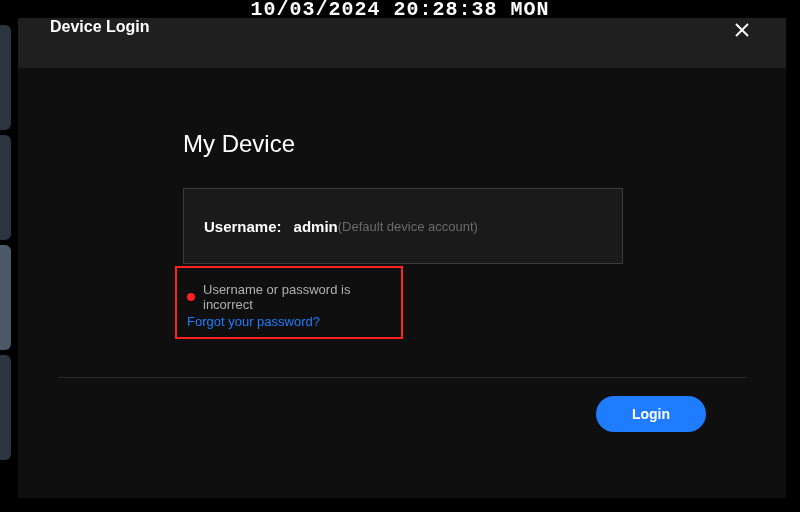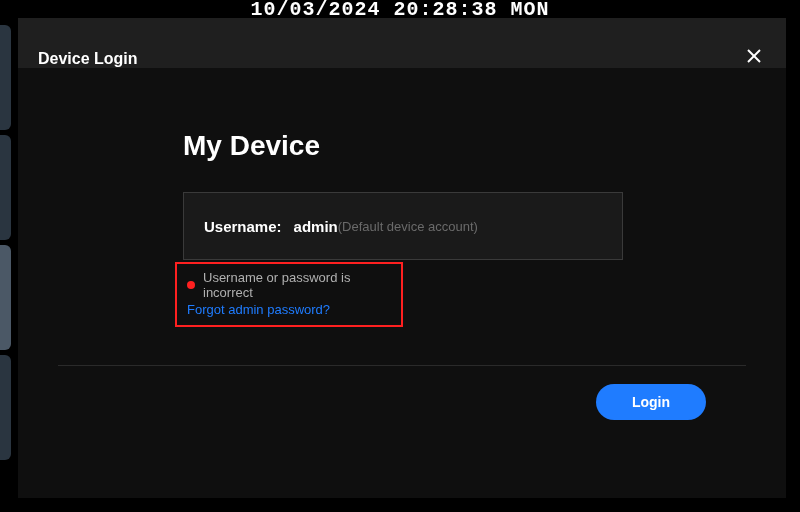--- a/index.html
+++ b/index.html
@@ -49,23 +49,23 @@
       right: 14px;
       bottom: 14px;
       background: #0f0f0f;
       display: flex;
       flex-direction: column;
     }
     .modal-header {
       background: #1f1f1f;
       height: 50px;
       display: flex;
-      align-items: flex-end;
+      align-items: flex-start;
       justify-content: space-between;
-      padding: 0 20px;
+      padding: 0 32px;
     }
     .modal-title {
       color: #fff;
       font-size: 16px;
       font-weight: bold;
     }
     .close-btn {
       color: #fff;
       font-size: 24px;
       cursor: pointer;
@@ -83,28 +83,28 @@
       display: flex;
       flex-direction: column;
     }
     .content {
       margin-left: 125px;
       margin-top: 62px;
       width: 440px;
     }
     .device-title {
       color: #fff;
-      font-size: 28px;
-      font-weight: bold;
+      font-size: 24px;
+      font-weight: normal;
       margin-bottom: 30px;
     }
     .input-box {
       border: 1px solid #3a3a3a;
       background: #1a1a1a;
-      height: 68px;
+      height: 76px;
       display: flex;
       align-items: center;
       padding: 0 20px;
       margin-bottom: 20px;
       position: relative;
     }
     .input-label {
       color: #fff;
       font-size: 15px;
       font-weight: bold;
@@ -141,21 +141,21 @@
     }
     .eye-icon::after {
       content: "";
       width: 6px;
       height: 6px;
       background: #1a1a1a;
       border-radius: 50%;
     }
     .error-box {
       border: 2px solid #ff2020;
-      padding: 6px 10px 8px 10px;
+      padding: 14px 10px 8px 10px;
       margin-top: -18px;
       margin-left: -8px;
       width: 228px;
     }
     .error-line {
       display: flex;
       align-items: center;
       gap: 8px;
     }
     .error-dot {
@@ -230,21 +230,21 @@
         <span class="input-value">admin</span>
         <span class="input-hint">(Default device account)</span>
       </div>
 
 
       <div class="error-box">
         <div class="error-line">
           <span class="error-dot"></span>
           <span class="error-text">Username or password is incorrect</span>
         </div>
-        <div class="forgot-link">Forgot admin password?</div>
+        <div class="forgot-link">Forgot your password?</div>
       </div>
     </div>
 
     <hr class="divider">
 
     <div class="footer">
       <button class="login-btn">Login</button>
     </div>
   </div>
 </div>

